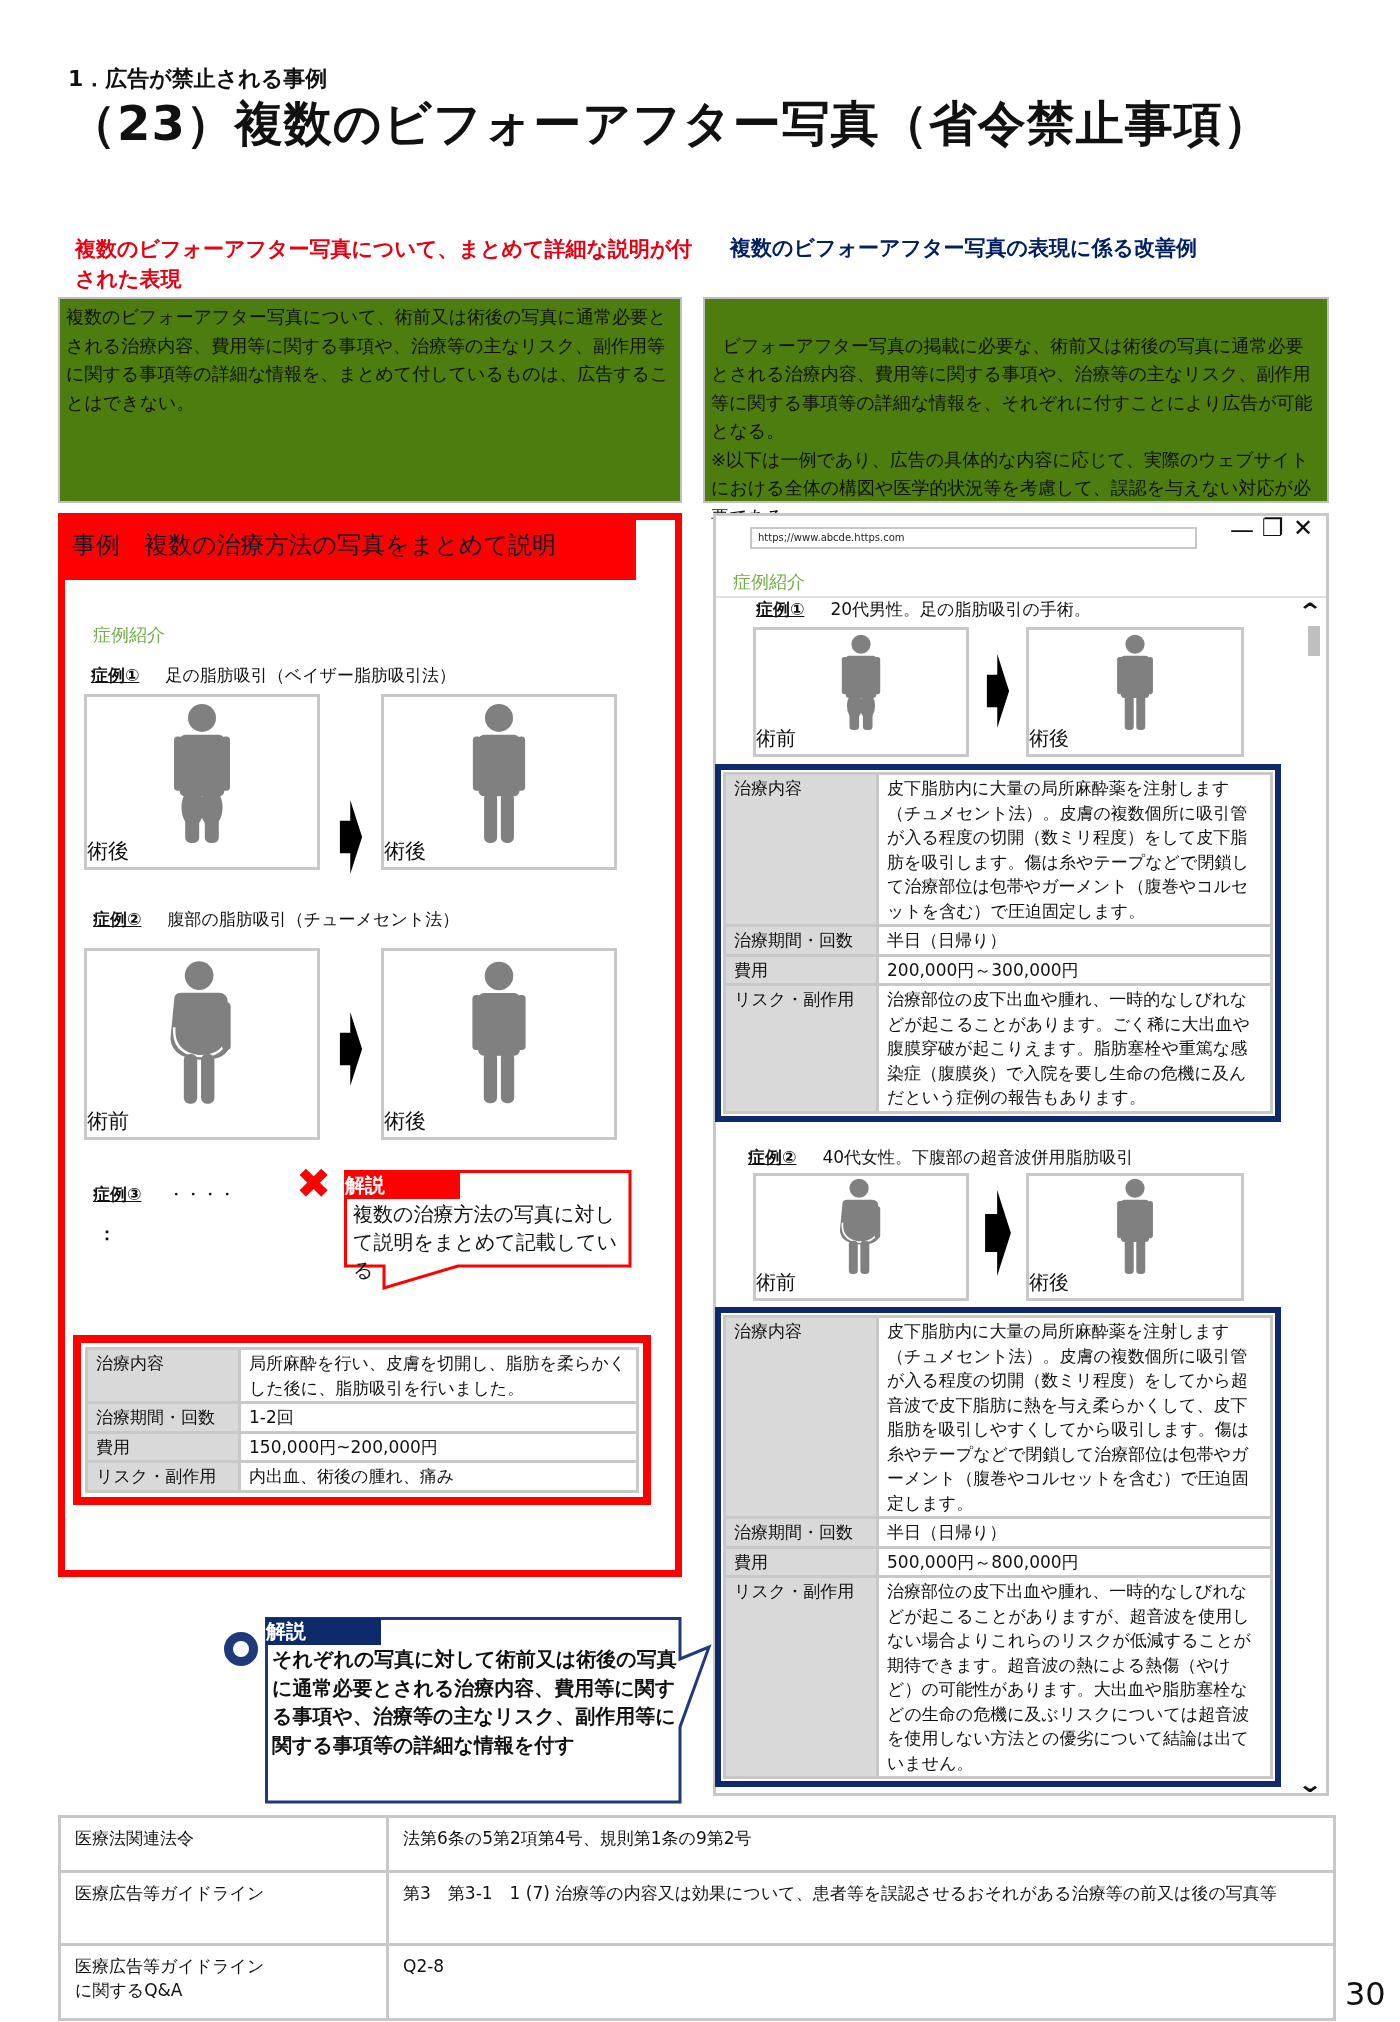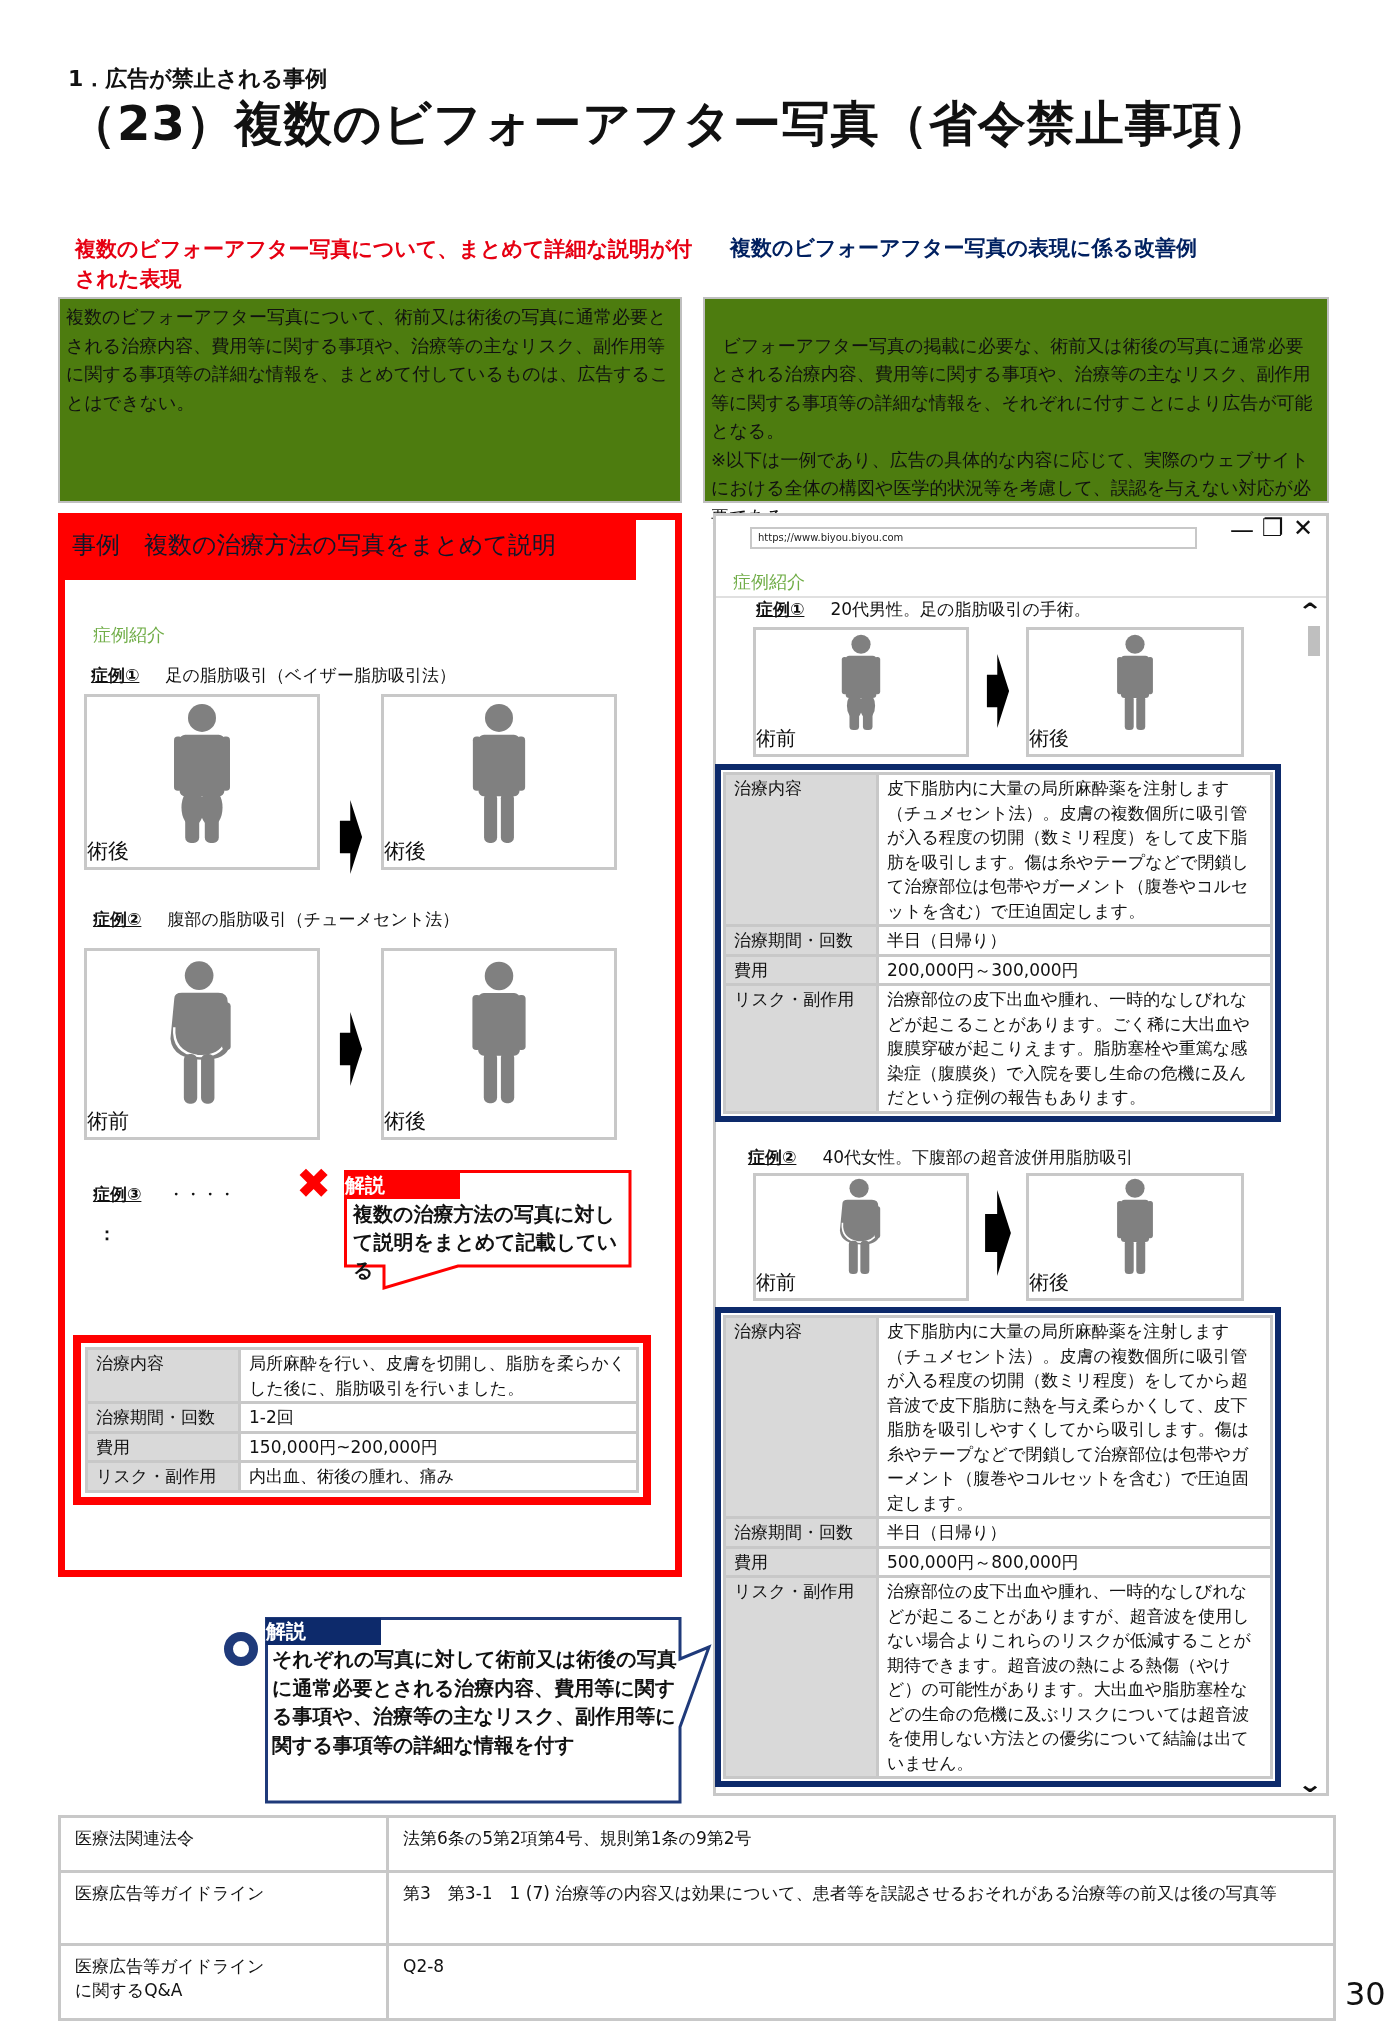--- a/index.html
+++ b/index.html
@@ -126,21 +126,21 @@
 <div class="abs case-label" style="left:93px;top:1183px">
   <u>症例③</u><span style="display:inline-block;width:26px"></span><span>・・・・</span>
 </div>
 <div class="abs" style="left:98px;top:1222px;font-size:18px;font-weight:bold">：</div>
 
 <div class="abs" style="left:296px;top:1163px;font-size:42px;color:#ff0000;line-height:1">✖</div>
 <svg class="abs" style="left:344px;top:1170px" width="290" height="130">
   <path d="M1.5 1.5 H286 V96 H114 L40 118 L40 96 H1.5 Z" fill="#fff" stroke="#ff0000" stroke-width="3"></path>
 </svg>
 <div class="abs tag" style="left:345px;top:1171px;width:115px;height:28px;background:#ff0000;line-height:28px">解説</div>
-<div class="abs" style="left:353px;top:1200px;width:275px;font-size:20px;font-weight:bold;line-height:28px">複数の治療方法の写真に対して説明をまとめて記載している</div>
+<div class="abs" style="left:353px;top:1200px;width:275px;font-size:20px;font-weight:normal;line-height:28px">複数の治療方法の写真に対して説明をまとめて記載している</div>
 
 <div class="abs" style="left:73px;top:1335px;width:578px;border:8px solid #ff0000;padding:4px;background:#fff">
   <table class="info">
     <tbody>
         <tr>
           <td class="k">治療内容</td>
           <td>局所麻酔を行い、皮膚を切開し、脂肪を柔らかくした後に、脂肪吸引を行いました。</td>
         </tr>
     <tr>
           <td class="k">治療期間・回数</td>
@@ -159,21 +159,21 @@
 </div>
 
 <div class="abs" style="left:224px;top:1632px;width:34px;height:34px;border-radius:50%;border:9px solid #1f3a7a;background:#fff"></div>
 <svg class="abs" style="left:265px;top:1617px" width="450" height="187">
   <path d="M1.5 1.5 H415 V42 L444 30 L415 110 V185 H1.5 Z" fill="#fff" stroke="#1f3a7a" stroke-width="3"></path>
 </svg>
 <div class="abs tag" style="left:266px;top:1618px;width:115px;height:27px;background:#0d2a6b;line-height:27px">解説</div>
 <div class="abs" style="left:272px;top:1645px;width:405px;font-size:20px;font-weight:bold;line-height:28.5px">それぞれの写真に対して術前又は術後の写真に通常必要とされる治療内容、費用等に関する事項や、治療等の主なリスク、副作用等に関する事項等の詳細な情報を付す</div>
 
 <div class="abs browser"></div>
-<div class="abs url">https;//www.biyou.biyou.com</div>
+<div class="abs url">https;//www.abcde.https.com</div>
 <div class="abs" style="left:1230px;top:516px;font-size:24px">—</div>
 <div class="abs" style="left:1262px;top:514px;font-size:24px">❐</div>
 <div class="abs" style="left:1293px;top:514px;font-size:24px">✕</div>
 <div class="abs green" style="left:733px;top:570px">症例紹介</div>
 <div class="abs" style="left:716px;top:596px;width:610px;border-top:2px solid #e0e0e0"></div>
 
 <div class="abs" style="left:1300px;top:598px;font-size:24px;font-weight:bold;transform:scaleX(1.3)">⌃</div>
 <div class="abs" style="left:1308px;top:626px;width:12px;height:30px;background:#bfbfbf"></div>
 <div class="abs" style="left:1300px;top:1770px;font-size:24px;font-weight:bold;transform:scaleX(1.3)">⌄</div>
 

